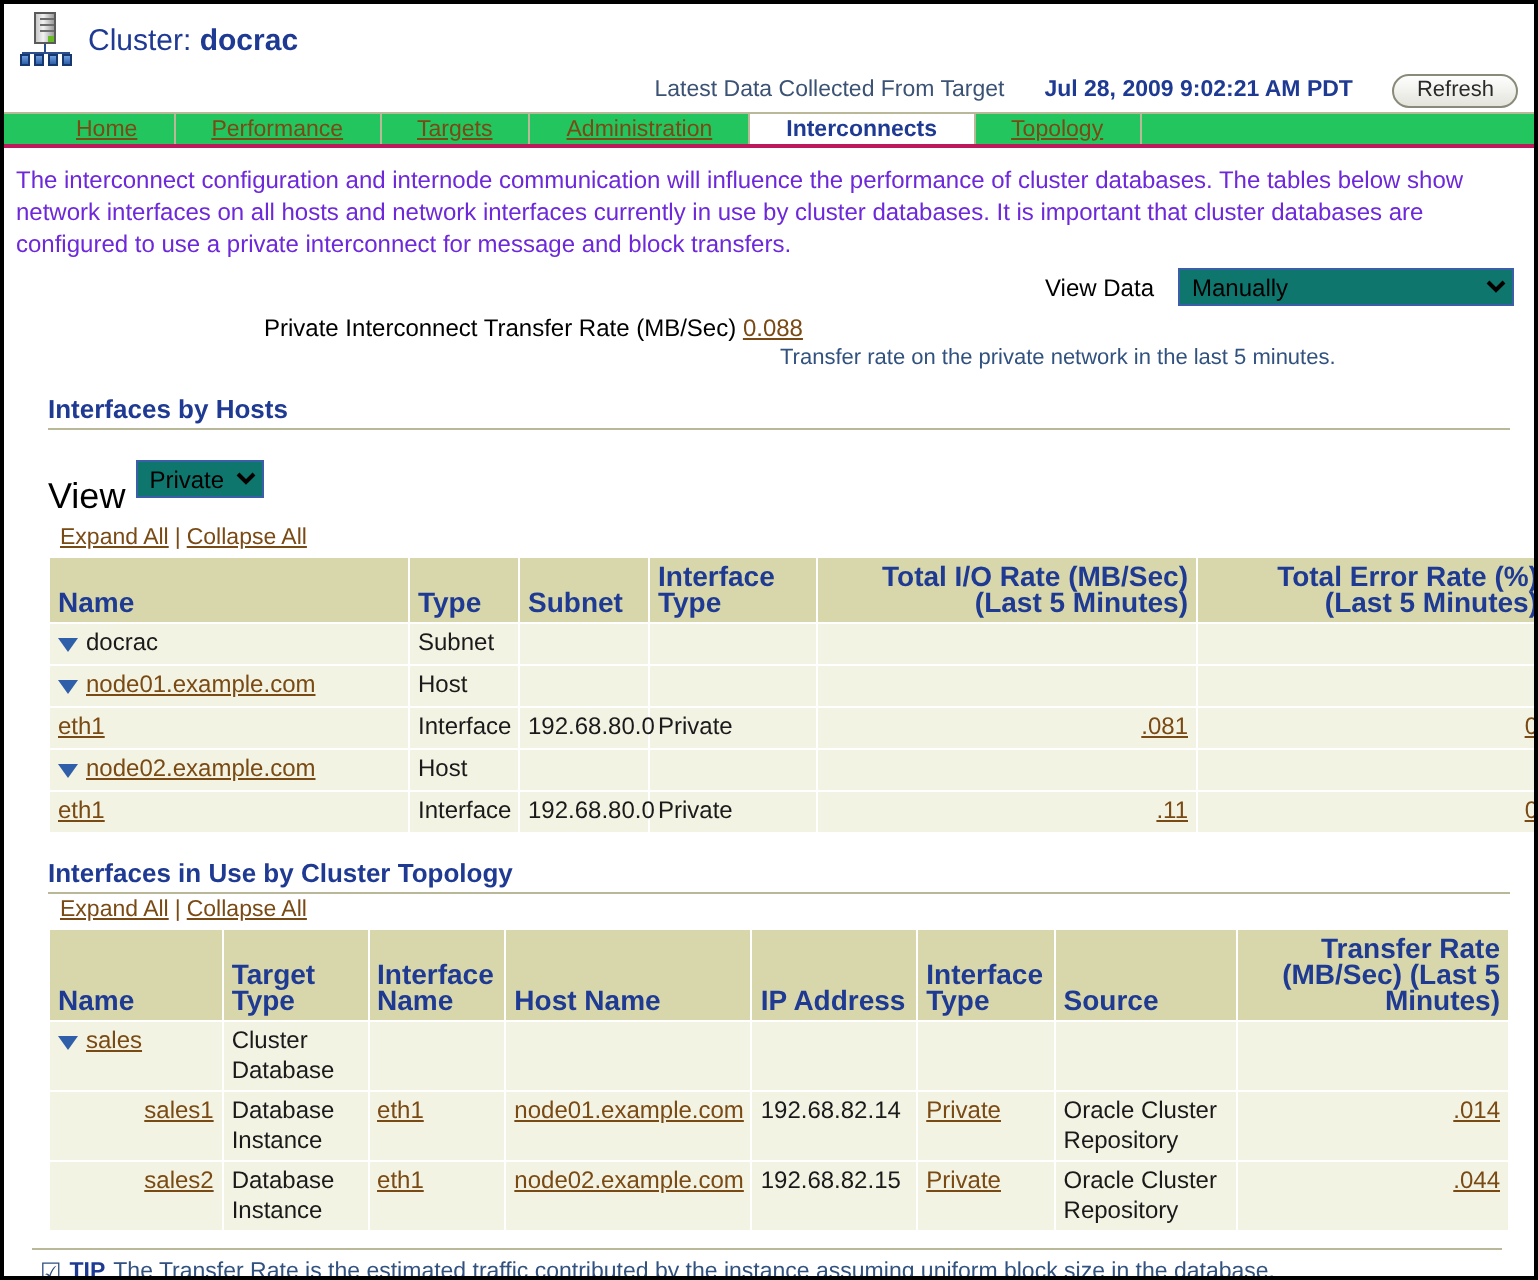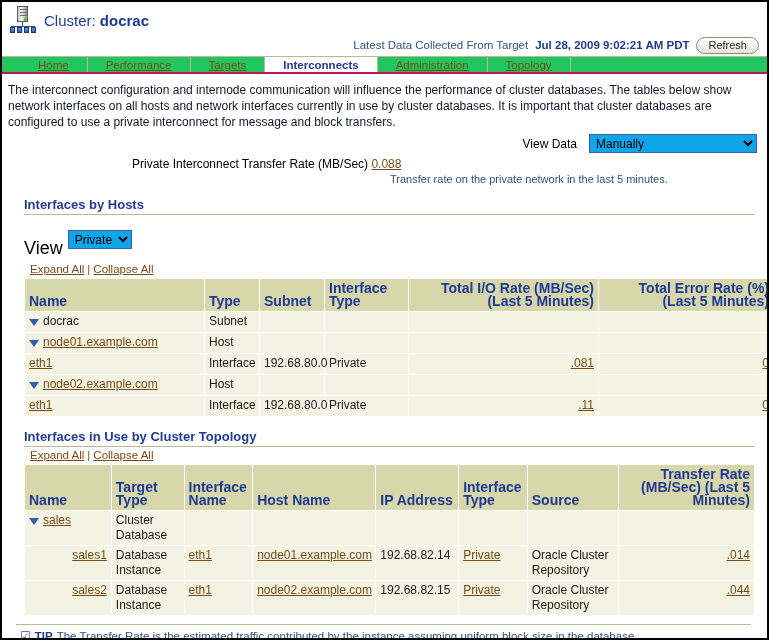--- a/index.html
+++ b/index.html
@@ -87,21 +87,21 @@
   .title-text .bold { font-weight: bold; }
 
   
   .latest-row {
     display: flex;
     align-items: center;
     justify-content: flex-end;
     padding-right: 8px;
     height: 22px;
     box-sizing: border-box;
-    gap: 7px;
+    gap: 20px;
   }
   .latest-label {
     font-size: 11.5px;
     color: #3b5274;
   }
   .latest-value {
     font-size: 11.5px;
     color: #1f3a93;
     font-weight: bold;
   }
@@ -152,37 +152,37 @@
   }
   .tab.active span { color: #1f3a93; }
 
   
   .content {
     padding: 6px 8px 0 4px;
   }
   .intro {
     font-size: 12px;
     line-height: 16px;
-    color: #0f172a;
+    color: #6d28d9;
     margin: 2px 2px 4px 2px;
   }
 
   .viewdata-row {
     display: flex;
     justify-content: flex-end;
     align-items: center;
     margin: 4px 2px 4px 0;
     gap: 12px;
   }
   .viewdata-label { font-size: 12px; }
   select.plain {
     font-family: "Liberation Sans", sans-serif;
     font-size: 12px;
     border: 1px solid #3b5ea8;
-    background: #0ea5e9;
+    background: #0f766e;
     padding: 1px 2px;
     height: 19px;
     box-sizing: border-box;
   }
   select.wide { width: 168px; }
 
   .rate-row {
     margin: 4px 0 0 0;
     padding-left: 126px;
     font-size: 12px;
@@ -336,25 +336,25 @@
   <div class="tabbar">
     <div class="tab">
         <a>Home</a>
       </div>
     <div class="tab">
         <a>Performance</a>
       </div>
     <div class="tab">
         <a>Targets</a>
       </div>
+    <div class="tab">
+        <a>Administration</a>
+      </div>
     <div class="tab active">
         <span>Interconnects</span>
-      </div>
-    <div class="tab">
-        <a>Administration</a>
       </div>
     <div class="tab">
         <a>Topology</a>
       </div>
   </div>
 
   <div class="content">
 
     <div class="intro">The interconnect configuration and internode communication will influence the performance of cluster databases. The tables below show network interfaces on all hosts and network interfaces currently in use by cluster databases. It is important that cluster databases are configured to use a private interconnect for message and block transfers.</div>
 

